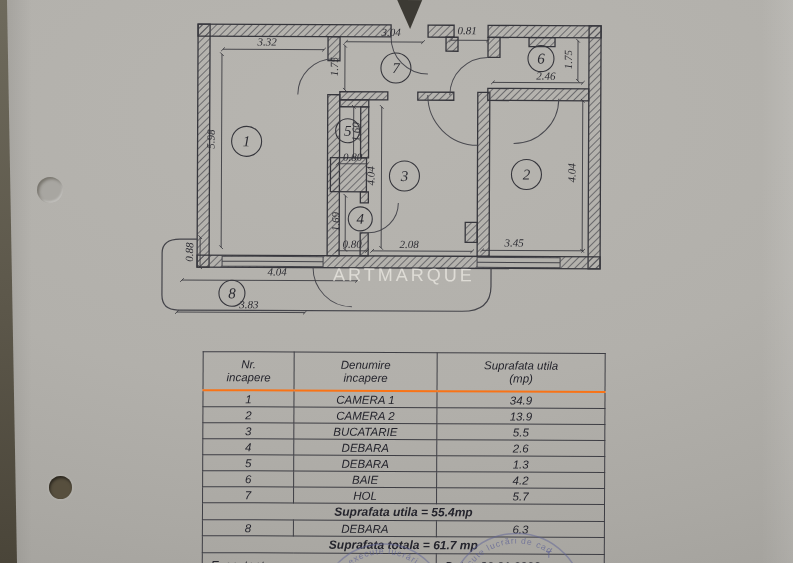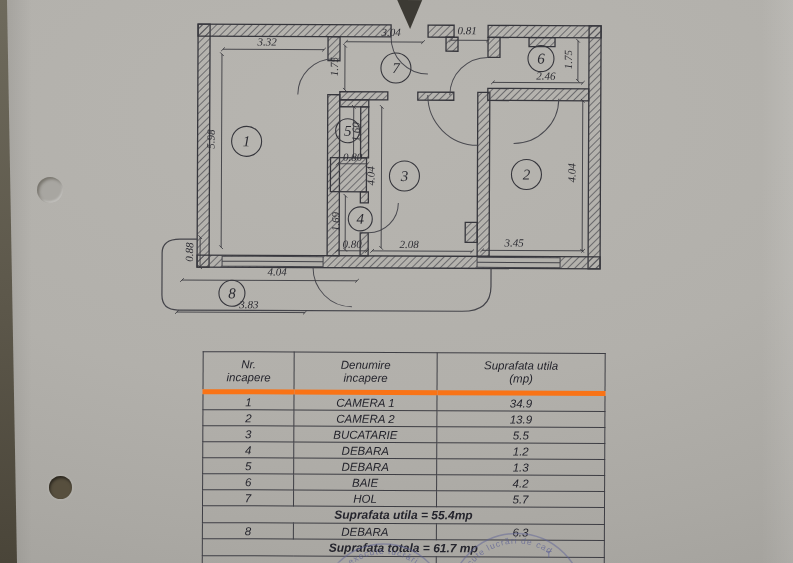--- a/index.html
+++ b/index.html
@@ -25,21 +25,21 @@
   .hole{position:absolute;border-radius:50%;z-index:2;}
   .hole.h1{left:37px;top:177px;width:26px;height:26px;background:#a8a6a1;
     box-shadow:inset 2px 2px 3px rgba(60,55,45,0.45),inset -1px -2px 2px rgba(255,255,255,0.28);}
   .hole.h2{left:49px;top:476px;width:23px;height:23px;background:#574f3e;
     box-shadow:inset 1px 2px 3px rgba(0,0,0,0.55),0 0 0 2px rgba(255,255,255,0.05);}
   
   .doc-table{position:absolute;left:203px;top:352px;width:402px;z-index:3;color:#24242c;}
   .doc-table table{border-collapse:collapse;width:402px;table-layout:fixed;
     font-style:italic;font-size:11.5px;color:#24242c;}
   .doc-table th,.doc-table td{border:1.2px solid #3e3e44;padding:0;text-align:center;vertical-align:middle;}
-  .doc-table th{font-weight:normal;height:37px;line-height:13px;border-bottom:5px solid #f97316;}
+  .doc-table th{font-weight:normal;height:37px;line-height:13px;border-bottom:2px solid #f97316;}
   .doc-table td{height:15px;}
   .doc-table tr.sum td{height:16px;font-weight:bold;font-size:12px;}
   .doc-table tr.sum .sumtxt{display:inline-block;width:335px;text-align:center;}
   .doc-table tr.foot td{height:23px;text-align:left;border-bottom:none;}
   .doc-table tr.foot td{padding-left:8px;font-size:12px;}
   
   .stamps{position:absolute;left:0;top:0;z-index:4;pointer-events:none;}
 </style>
 </head>
 <body>
@@ -174,20 +174,21 @@
           <circle cx="395" cy="68" r="15" fill="none" stroke="#36363c" stroke-width="1.1"></circle>
           <text x="395" y="73">7</text>
         </g>
       <g>
           <circle cx="232" cy="294" r="13" fill="none" stroke="#36363c" stroke-width="1.1"></circle>
           <text x="232" y="299">8</text>
         </g>
     </g>
   </svg>
 
+  <div class="watermark">ARTMARQUE</div>
 
   <div class="doc-table">
     <table>
       <colgroup>
           <col style="width:91px">
           <col style="width:143px">
           <col style="width:168px">
         </colgroup>
       <thead>
         <tr>
@@ -217,21 +218,21 @@
             <td>13.9</td>
           </tr>
         <tr>
           <td>3</td>
             <td>BUCATARIE</td>
             <td>5.5</td>
           </tr>
         <tr>
           <td>4</td>
             <td>DEBARA</td>
-            <td>1.2</td>
+            <td>2.6</td>
           </tr>
         <tr>
           <td>5</td>
             <td>DEBARA</td>
             <td>1.3</td>
           </tr>
         <tr>
           <td>6</td>
             <td>BAIE</td>
             <td>4.2</td>

